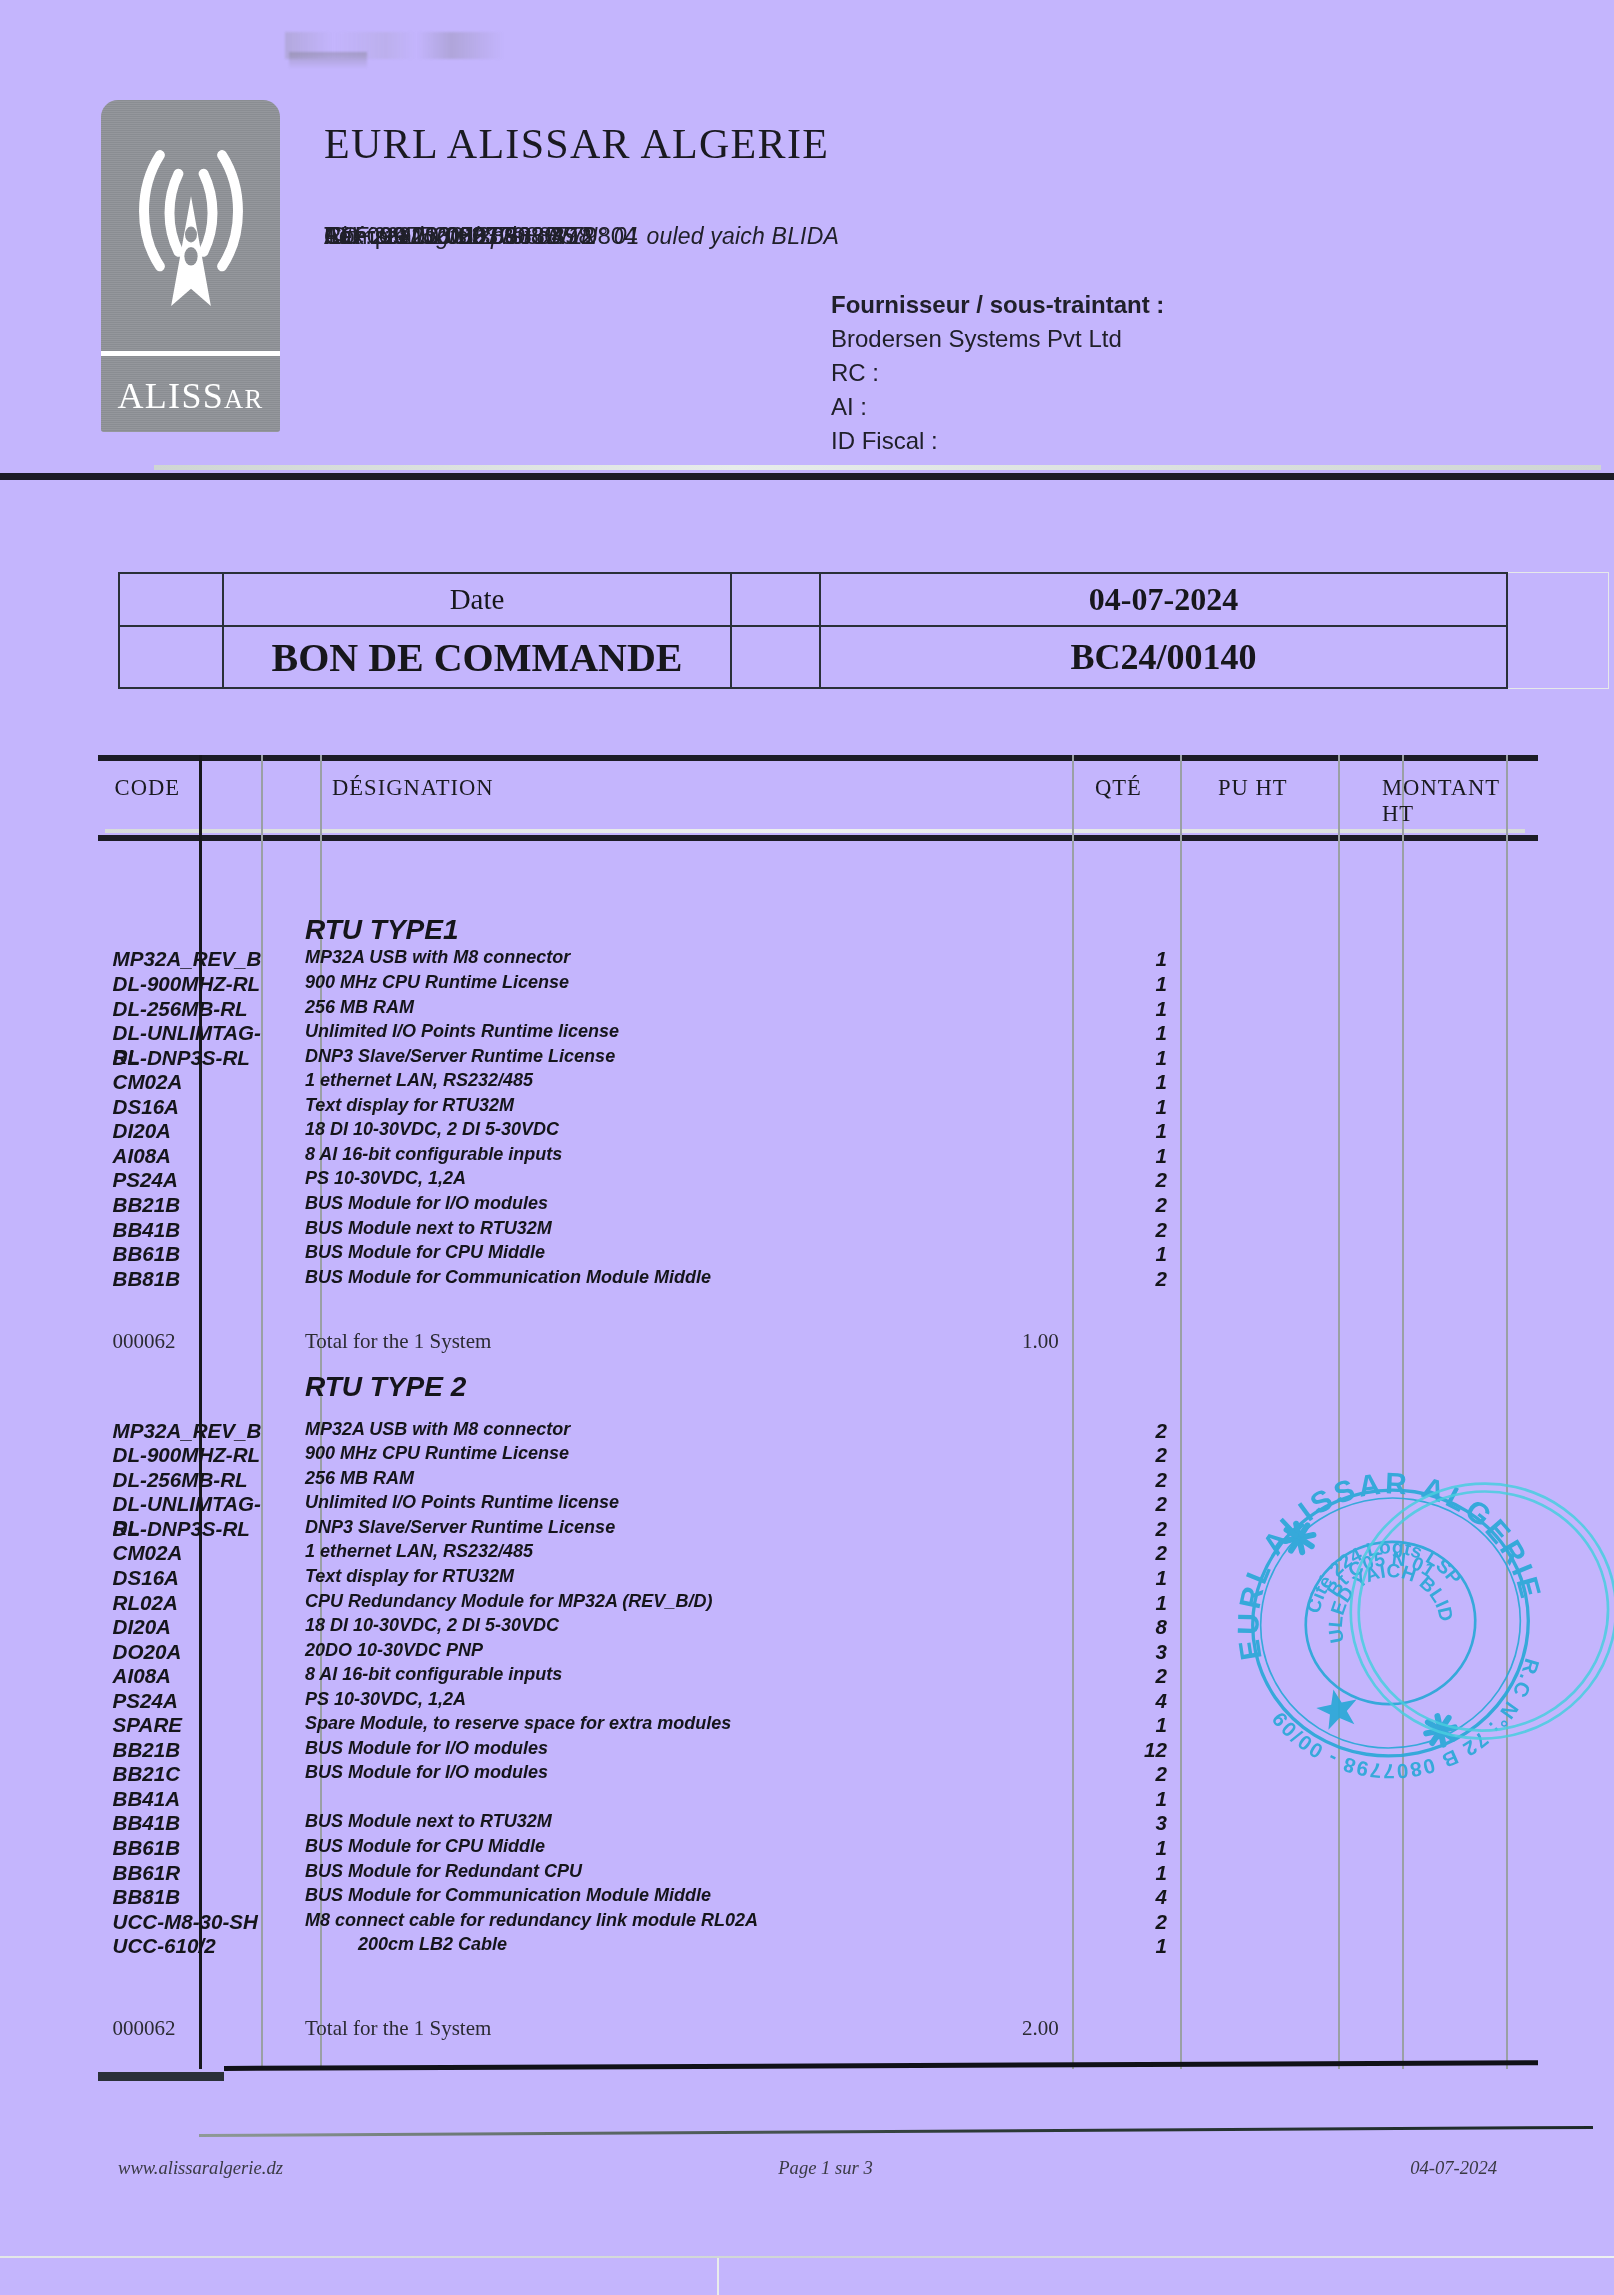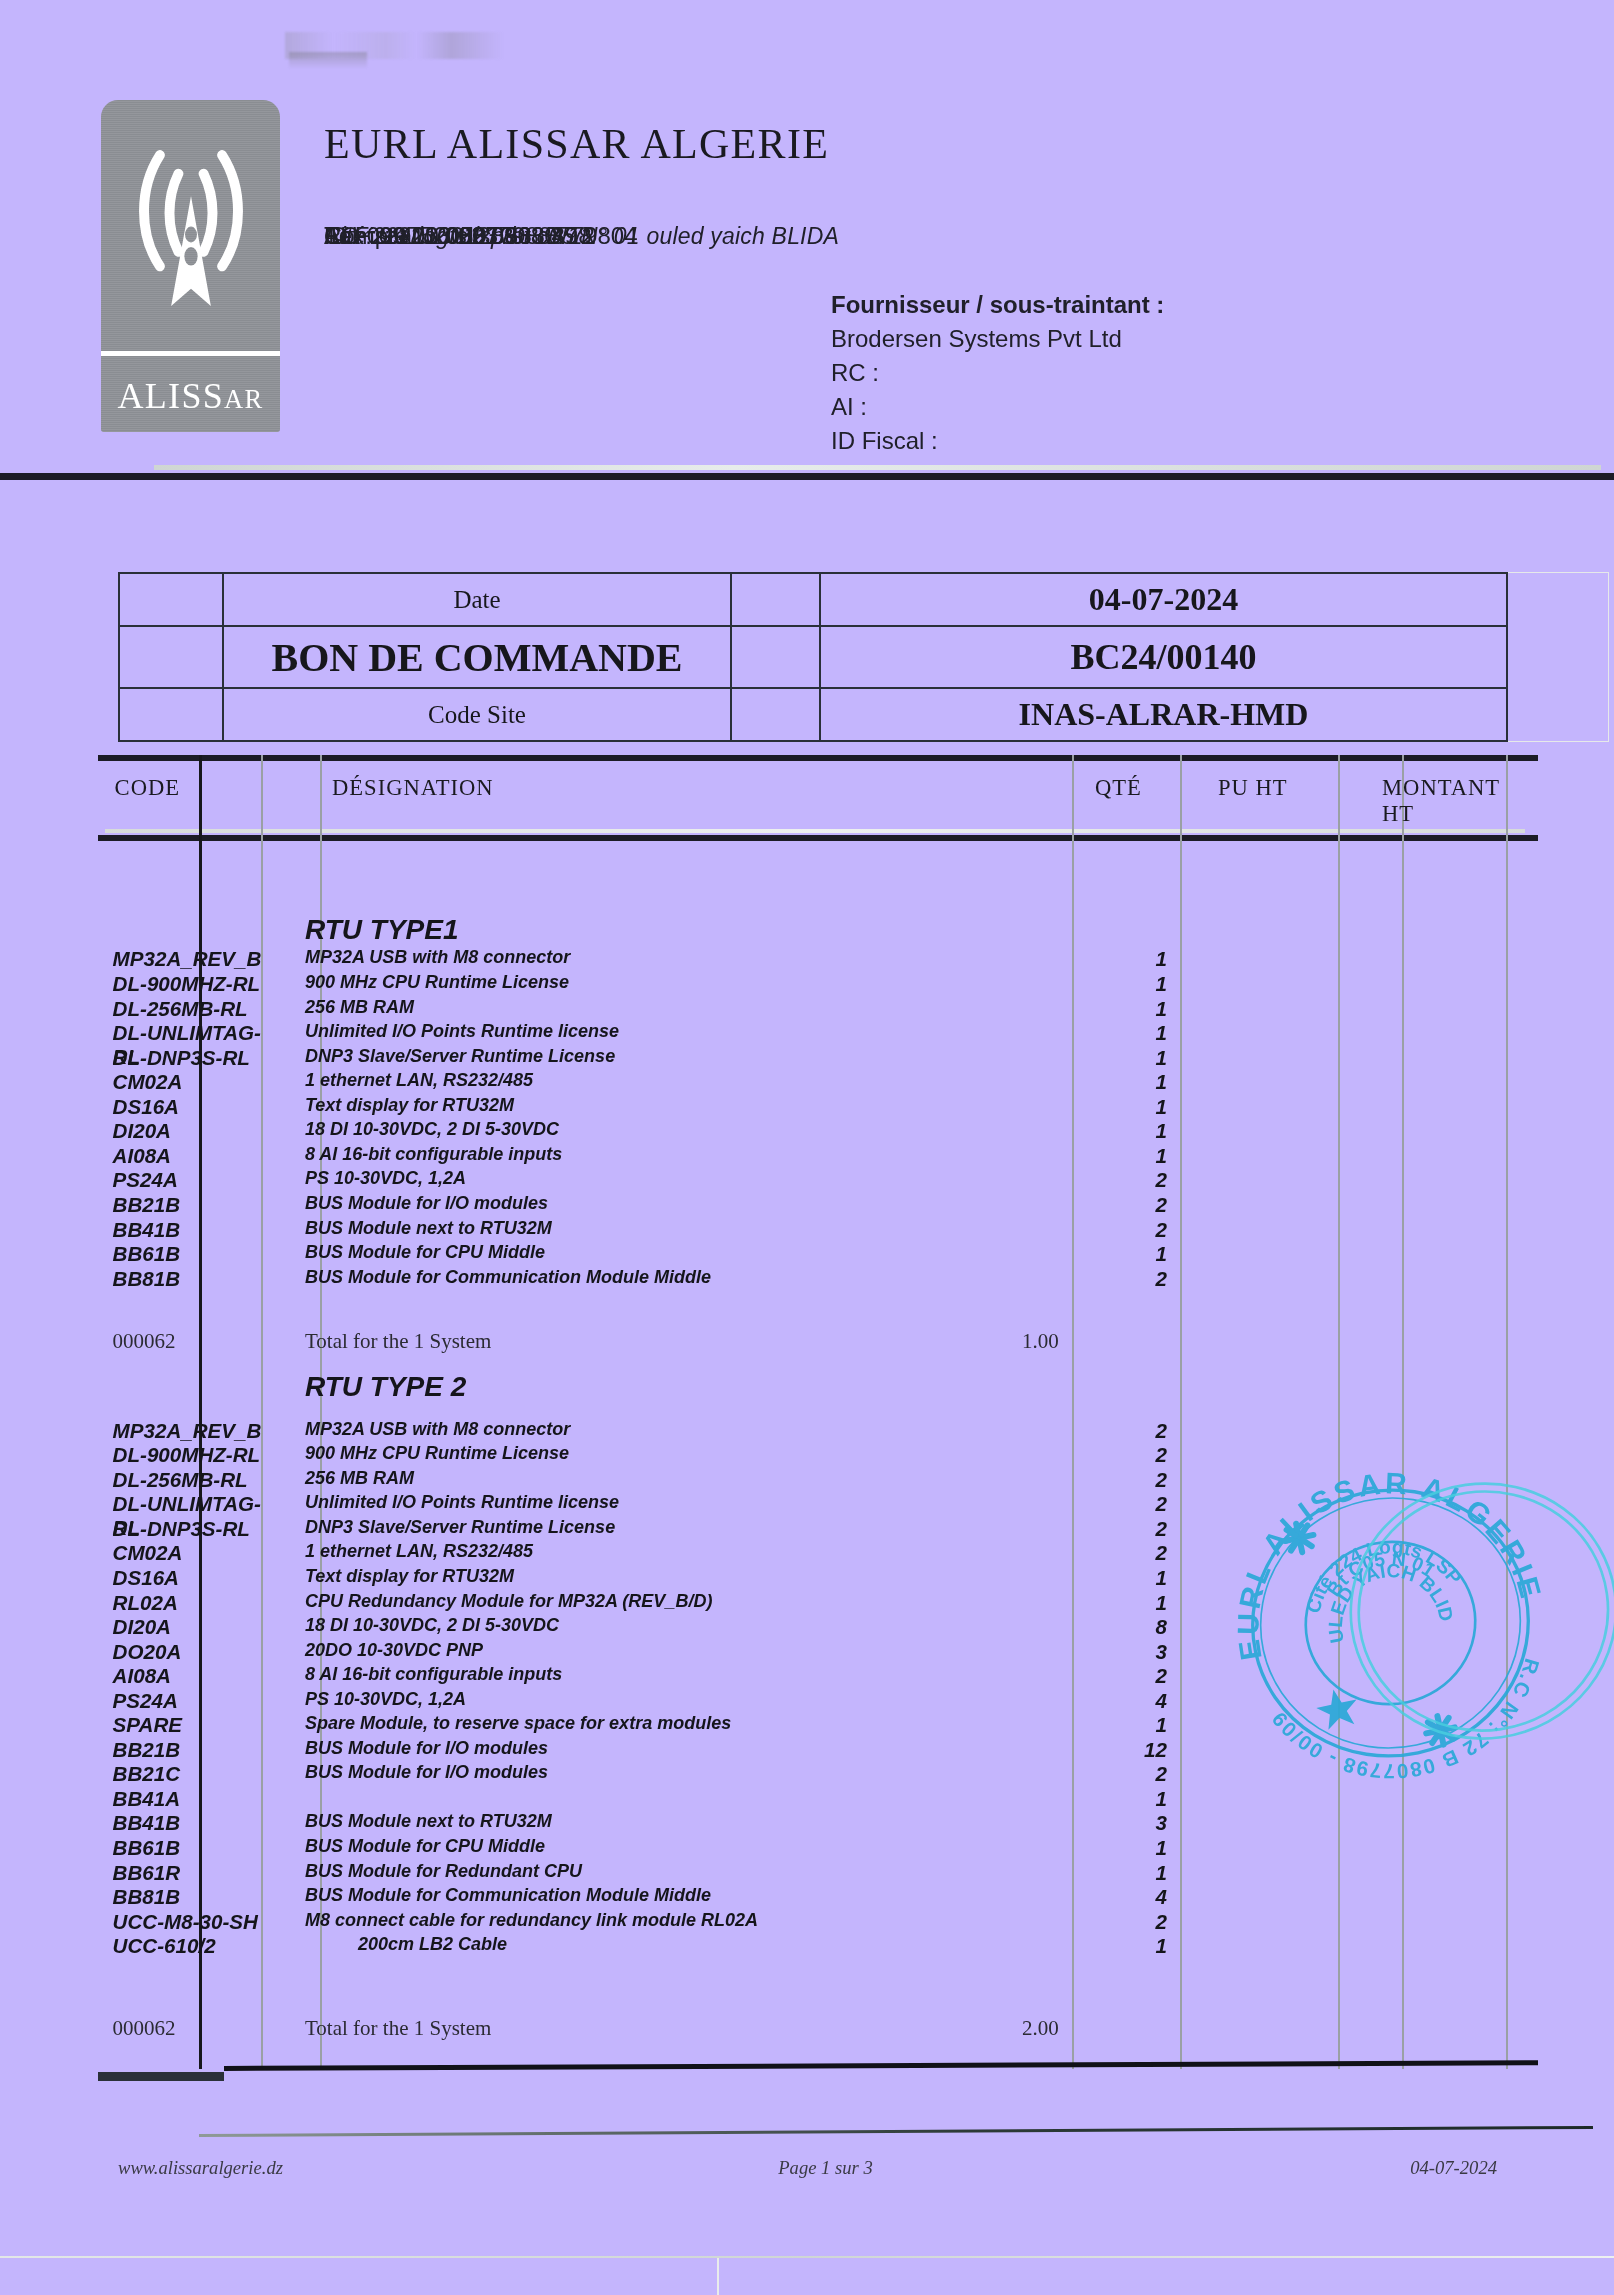--- a/index.html
+++ b/index.html
@@ -48,21 +48,21 @@
     background:linear-gradient(90deg,#cfd6d3,#e7eceb 40%,#cfd6d3);}
 
   
   .bdc{position:absolute;left:118px;top:572px;width:1390px;}
   .bdc .ghost-r{position:absolute;right:-101px;top:0;width:101px;height:100%;
       border:0.7px solid #e6e9e9;border-left:none;box-sizing:border-box;}
   .bdc table{border-collapse:collapse;width:1390px;}
   .bdc td{border:2.7px solid #2a3038;height:49px;text-align:center;vertical-align:middle;
       font-family:"Liberation Serif",serif;}
   .bdc td.pad{width:100px;border-right-width:2px;}
-  .bdc td.lbl{width:504px;font-size:25px;}
+  .bdc td.lbl{width:504px;font-size:29px;}
   .bdc td.gap{width:85px;}
   .bdc td.val{font-size:32px;font-weight:bold;}
   .bdc tr.big td.lbl{font-size:40px;font-weight:bold;margin-left:16px;}
   .bdc tr.big td.val{font-size:36px;font-weight:bold;}
   .bdc tr.big td{height:58px;}
 
   
   .items{position:absolute;left:98px;top:755px;width:1440px;height:1321px;}
   .ln{position:absolute;background:#2a3038;}
   .rule-top{left:0;top:0;width:1440px;height:6px;background:#1c1c26;}
@@ -169,26 +169,20 @@
         <td class="pad"></td>
         <td class="lbl">Date</td>
         <td class="gap"></td>
         <td class="val">04-07-2024</td>
       </tr>
       <tr class="big">
         <td class="pad"></td>
         <td class="lbl">BON DE COMMANDE</td>
         <td class="gap"></td>
         <td class="val">BC24/00140</td>
-      </tr>
-      <tr>
-        <td class="pad"></td>
-        <td class="lbl">Code Site</td>
-        <td class="gap"></td>
-        <td class="val">INAS-ALRAR-HMD</td>
       </tr>
     </tbody>
       </table>
   </div>
 
   <div class="items">
     <div class="ln rule-top"></div>
     <div class="ln rule-head-lite"></div>
     <div class="ln rule-head"></div>
 

